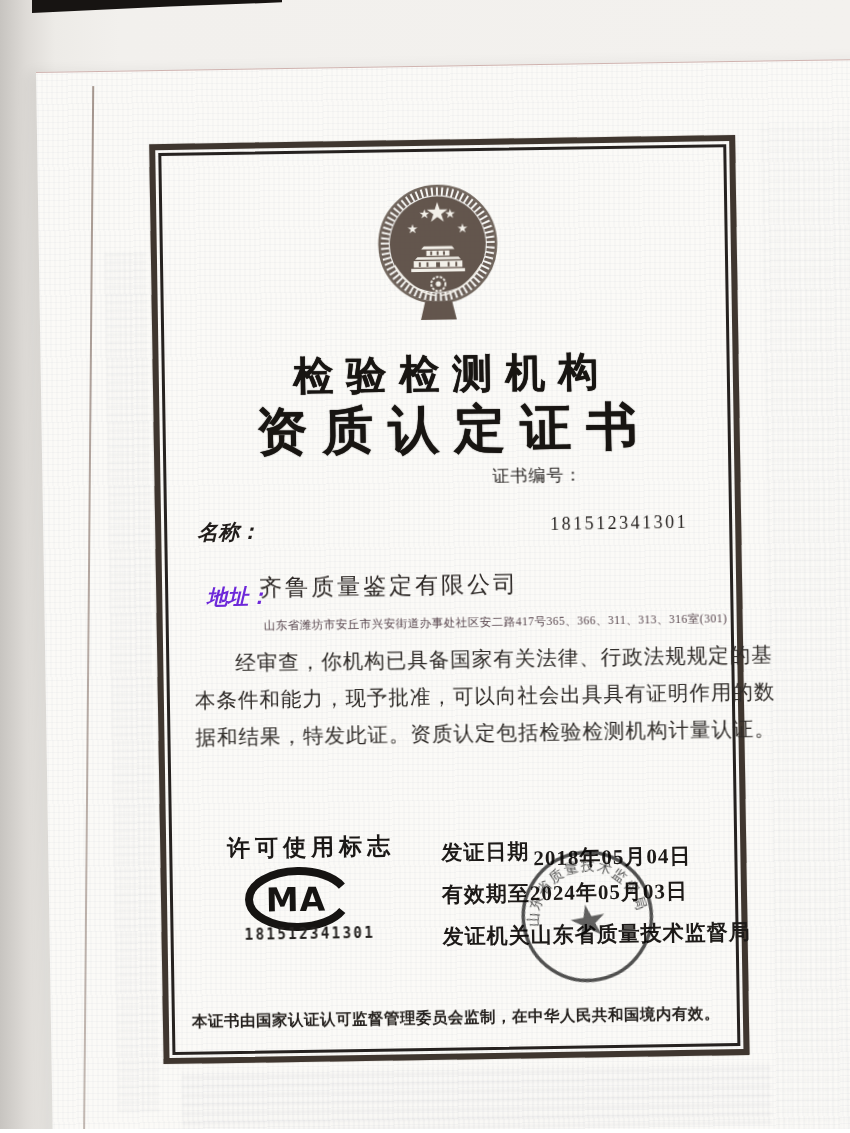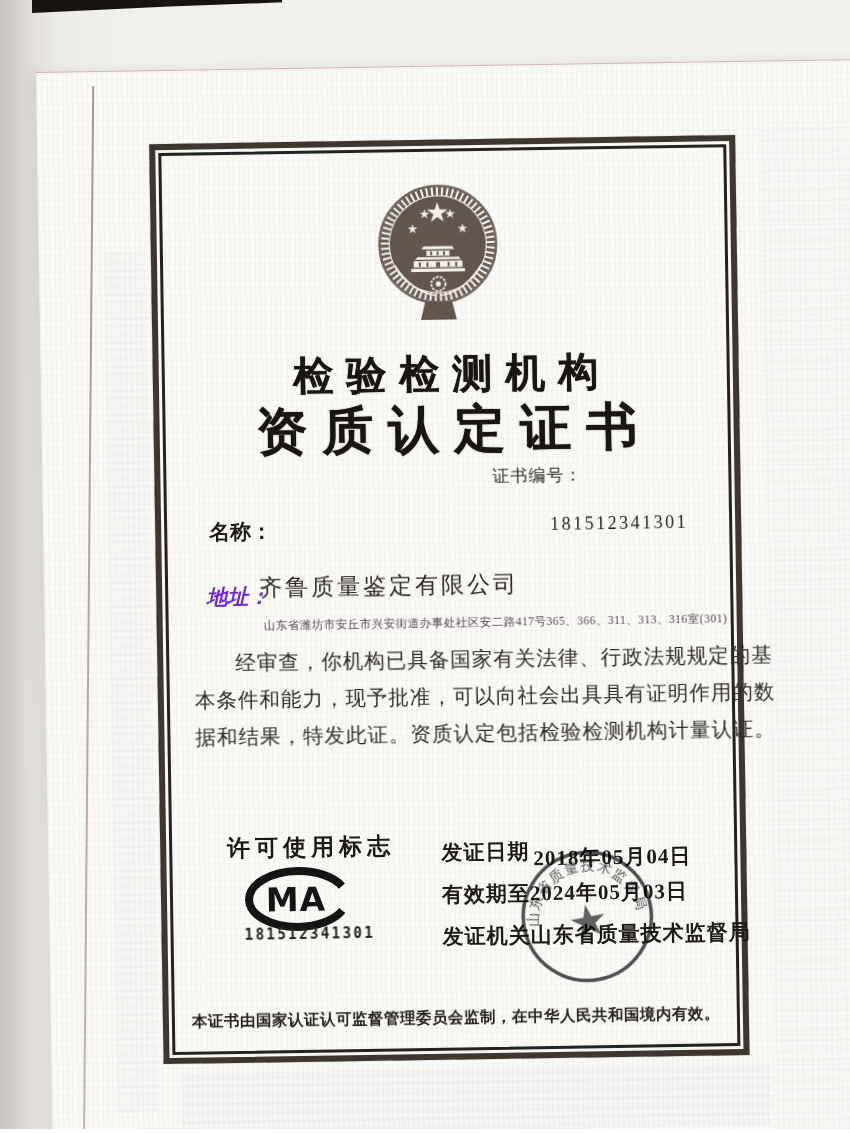--- a/index.html
+++ b/index.html
@@ -58,21 +58,21 @@
   .frame-inner{position:absolute; inset:3px; border:3px solid #262220; pointer-events:none;}
   .abs{position:absolute;}
   .hei{font-family:"Liberation Sans","DejaVu Sans",sans-serif;}
   .emblem{left:217px; top:31px; width:128px; height:158px; filter:blur(.5px); opacity:.94;}
   .title1{left:0; right:0; top:201px; text-align:center; font-size:40px; font-weight:bold;
           letter-spacing:13px; text-indent:13px; color:#181512; text-shadow:0 0 1px #181512;}
   .title2{left:0; right:0; top:250px; text-align:center; font-size:51px; font-weight:bold;
           letter-spacing:15px; text-indent:15px; color:#181512; text-shadow:0 0 1.2px #181512;}
   .certno-label{left:332px; top:320px; font-size:17px; color:#2a2624; letter-spacing:1px; filter:blur(.25px);}
   .certno{left:389px; top:370px; font-size:18px; color:#25211f; letter-spacing:2.5px; filter:blur(.2px);}
-  .name-label{left:48px; top:369px; font-size:21px; font-weight:bold; color:#211d1b;}
+  .name-label{left:36px; top:369px; font-size:21px; font-weight:bold; color:#211d1b;font-style:italic;}
   .company{left:97px; top:424px; font-size:23px; color:#2c2725; letter-spacing:3px; filter:blur(.3px);}
   .addr-label{left:44px; top:434px; font-size:21px; font-weight:bold; color:#6d28d9;font-style:italic;}
   .addr-detail{left:101px; top:470px; font-size:11.5px; color:#55424a; white-space:nowrap;
                letter-spacing:.5px; filter:blur(.35px); z-index:3;}
   .para{left:31px; top:496px; width:516px; font-size:20.5px; line-height:37px; color:#2e2a27;
         letter-spacing:1px; filter:blur(.25px);}
   .para .line{white-space:nowrap;}
   .para .line.first{text-indent:2em;}
   .cma-label{left:61px; top:684px; font-size:23px; font-weight:bold; letter-spacing:5px; color:#1b1816;}
   .cma-logo{left:75px; top:718px; width:120px; height:66px;}

